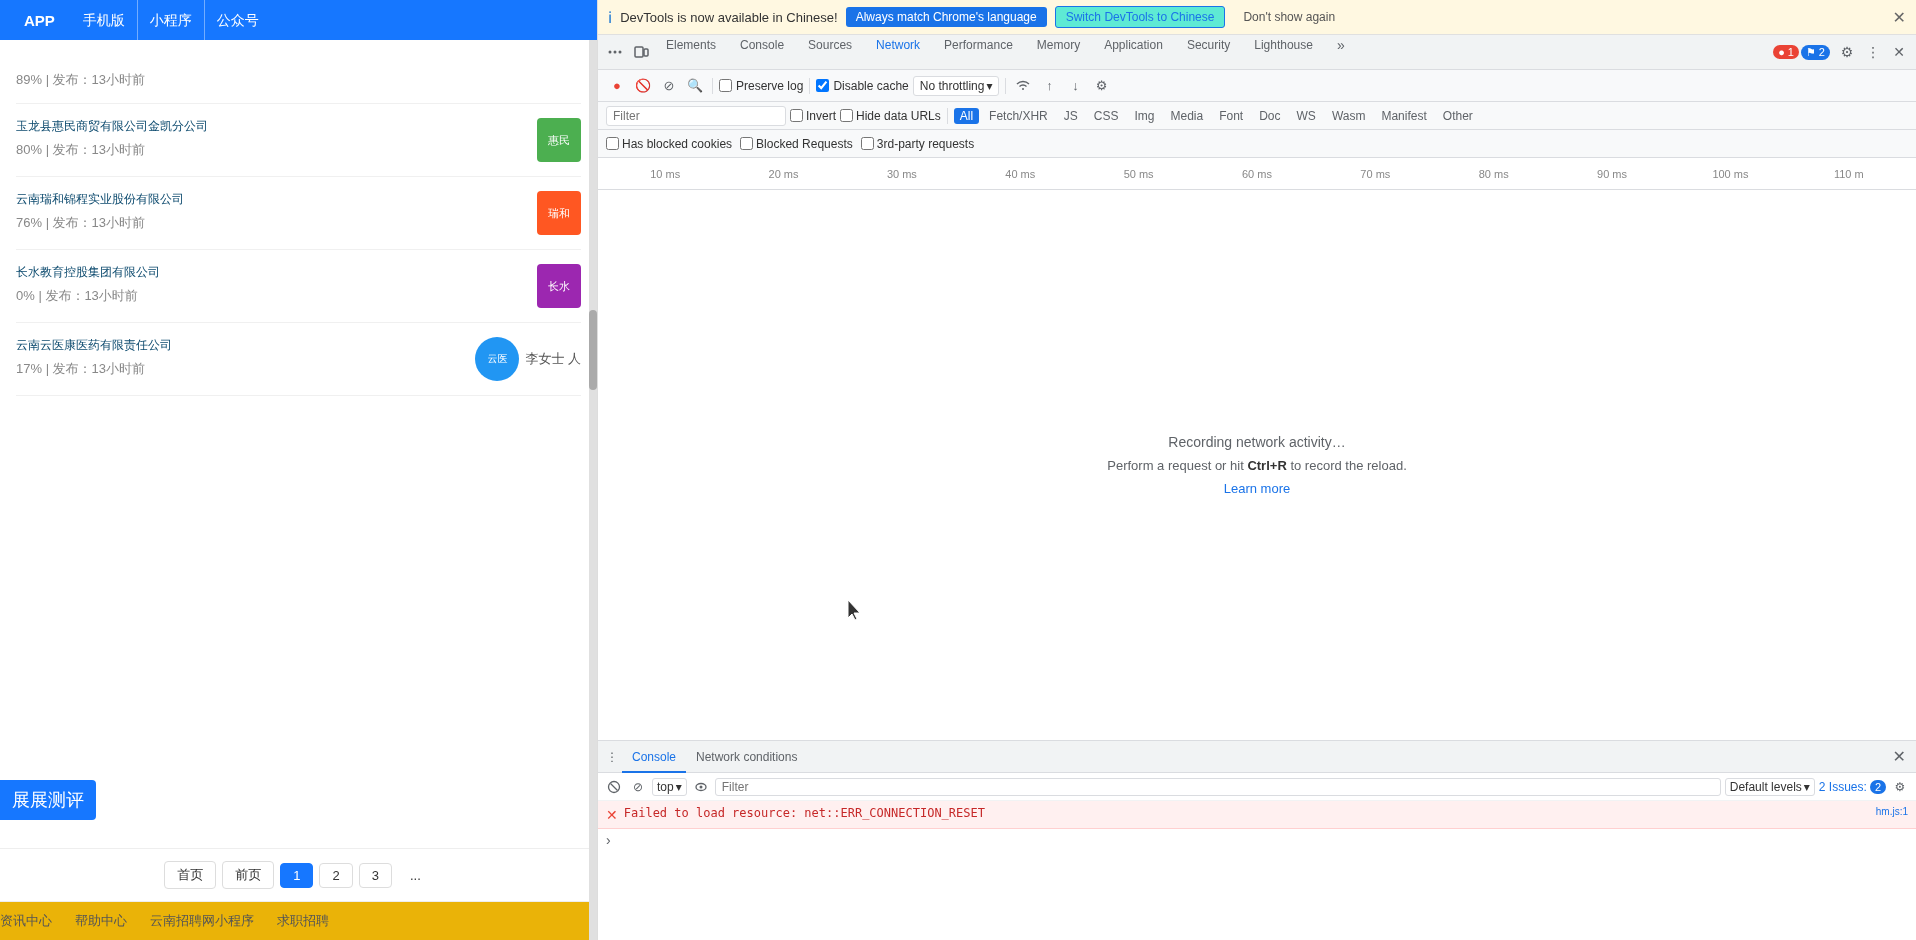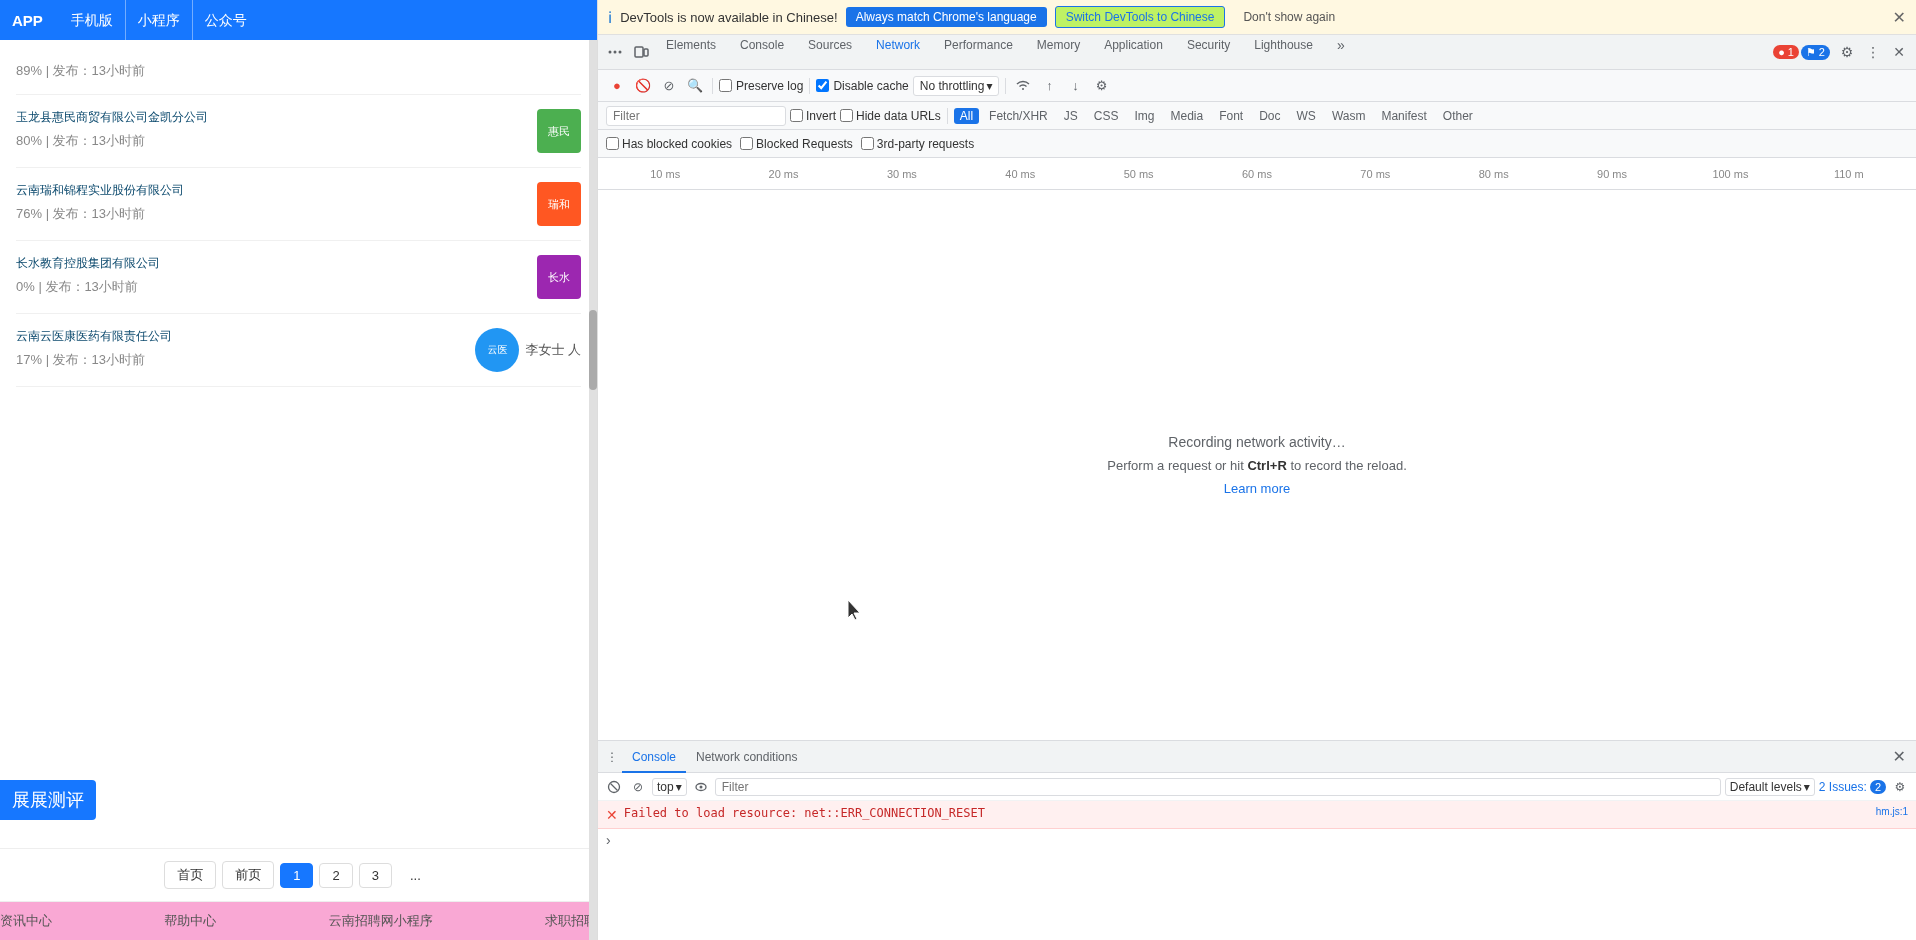--- a/index.html
+++ b/index.html
@@ -15,21 +15,21 @@
       border-right: 1px solid #ddd;
       position: relative;
     }
 
     .top-nav {
       background: #1677ff;
       color: #fff;
       display: flex;
       align-items: center;
       height: 40px;
-      padding: 0 12px;
+      padding: 0 24px;
       gap: 0;
       font-size: 14px;
     }
     .top-nav .nav-logo {
       font-weight: bold;
       margin-right: 16px;
       font-size: 15px;
     }
     .top-nav .nav-item {
       padding: 0 12px;
@@ -37,21 +37,21 @@
       height: 40px;
       line-height: 40px;
       cursor: pointer;
       font-size: 14px;
     }
     .top-nav .nav-item:last-child { border-right: none; }
 
     .company-list {
       flex: 1;
       overflow-y: auto;
-      padding: 8px 16px;
+      padding: 17px 16px;
     }
 
     .company-item {
       border-bottom: 1px solid #f0f0f0;
       padding: 14px 0;
       display: flex;
       justify-content: space-between;
       align-items: flex-start;
     }
 
@@ -112,24 +112,25 @@
       color: #fff;
       padding: 8px 12px;
       font-size: 18px;
       border-radius: 0 4px 4px 0;
       cursor: pointer;
       writing-mode: horizontal-tb;
     }
 
     .bottom-links {
       display: flex;
-      justify-content: space-between;
+      justify-content: flex-start;
       padding: 10px 0;
       border-top: 1px solid #eee;
-      background: #f9a8d4;
+      background: #eab308;
+      gap: 23px;
     }
     .bottom-link {
       color: #555;
       font-size: 13px;
       cursor: pointer;
       text-decoration: none;
     }
 
     
     .left-panel > ::-webkit-scrollbar { width: 6px; }
@@ -179,21 +180,21 @@
     .info-text { color: #333; white-space: nowrap; }
     .info-btn {
       padding: 3px 10px;
       border-radius: 3px;
       font-size: 12px;
       cursor: pointer;
       border: none;
       white-space: nowrap;
     }
     .info-btn-primary { background: #1a73e8; color: #fff; }
-    .info-btn-secondary { background: #bef264; color: #1a73e8; border: 1px solid #1a73e8; }
+    .info-btn-secondary { background: #5eead4; color: #1a73e8; border: 1px solid #1a73e8; }
     .info-btn-text { background: none; color: #555; }
     .info-close {
       margin-left: auto;
       cursor: pointer;
       color: #666;
       font-size: 16px;
     }
 
     
     .devtools-tabs {

